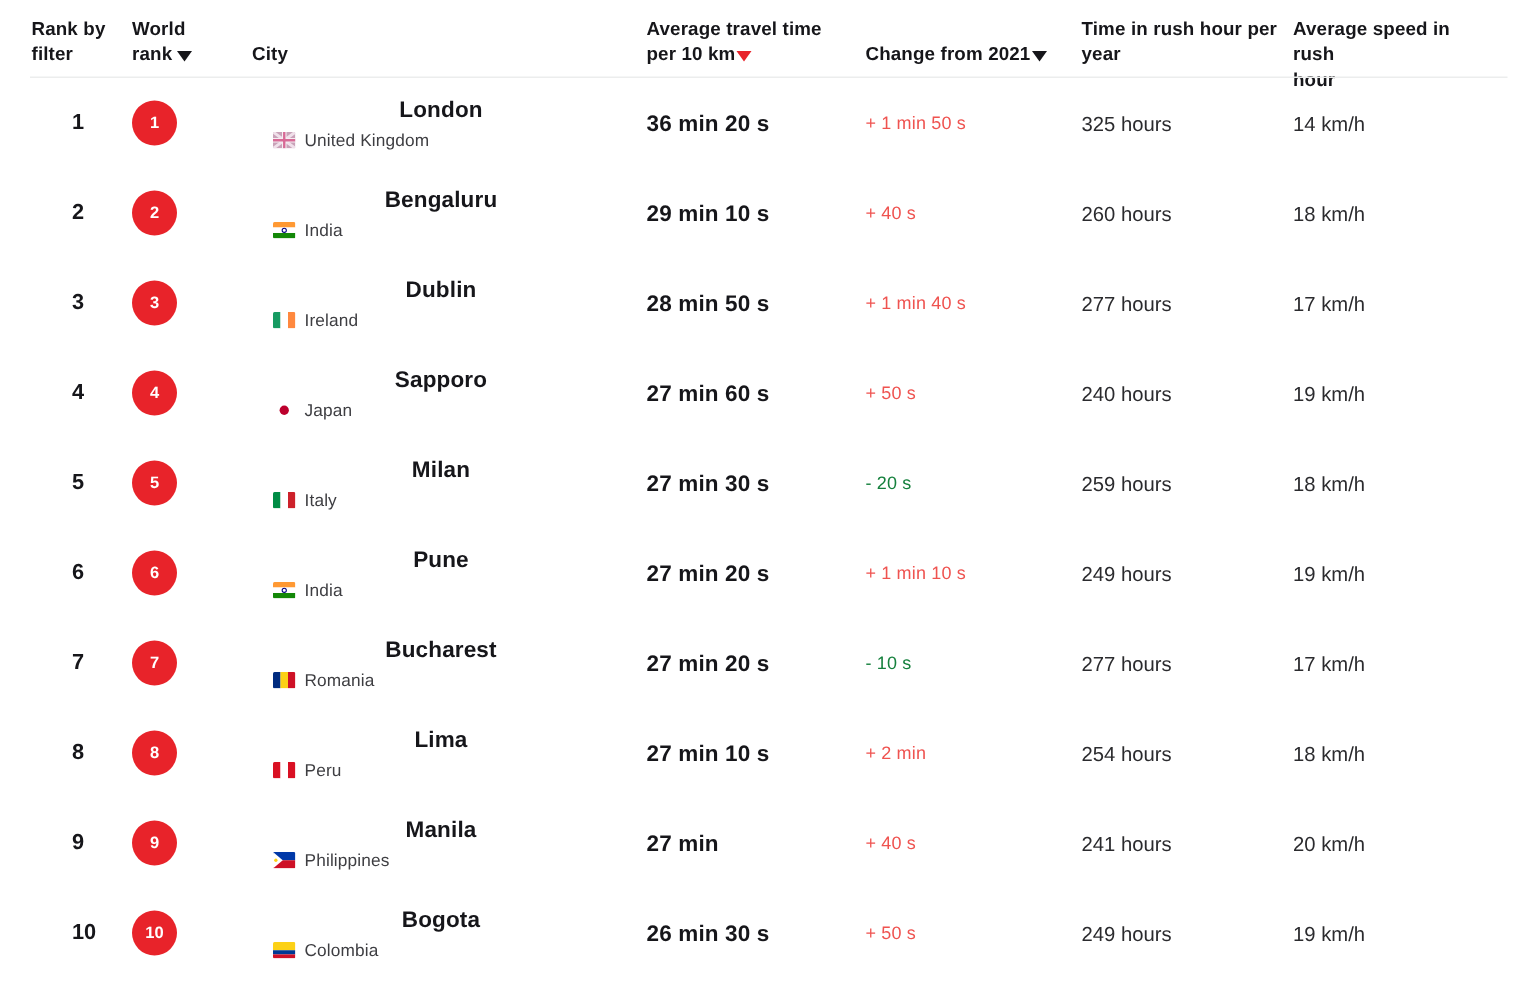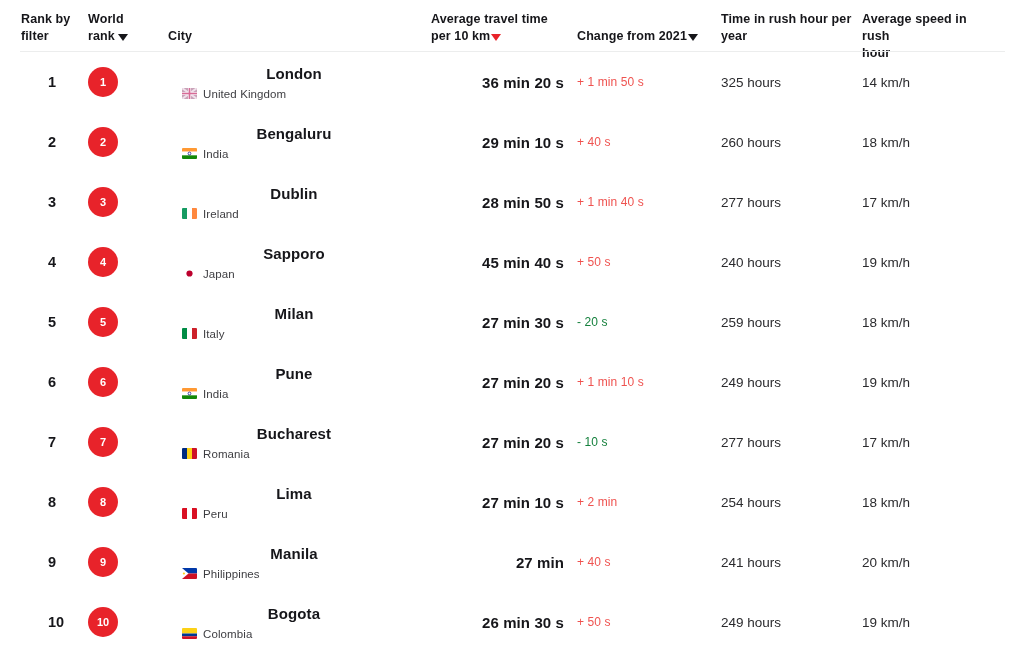--- a/index.html
+++ b/index.html
@@ -136,21 +136,20 @@
     color: #3e3e42;
     letter-spacing: 0.1px;
   }
 
   .travel-time {
     font-size: 15px;
     font-weight: 700;
     color: #16161a;
     padding-left: 1px;
     letter-spacing: 0.1px;
-    text-align: right;
   }
 
   .change {
     font-size: 12px;
     padding-left: 3px;
     letter-spacing: 0.1px;
   }
   .change.up { color: #ef5350; }
   .change.down { color: #15803d; }
 
@@ -282,21 +281,21 @@
           <div class="country-line">
             <span class="flag">
               <svg width="15" height="11" viewBox="0 0 15 11">
                 <rect width="15" height="11" fill="#ffffff"></rect>
                 <circle cx="7.5" cy="5.5" r="3.1" fill="#bc002d"></circle>
               </svg>
             </span>
             <span class="country-name">Japan</span>
           </div>
         </div>
-        <div class="cell travel-time">45 min 40 s</div>
+        <div class="cell travel-time">27 min 60 s</div>
         <div class="cell change up">+ 50 s</div>
         <div class="cell rush-hours">240 hours</div>
         <div class="cell speed">19 km/h</div>
       </div>
       <div class="row-grid trow">
         <div class="cell rank-num">5</div>
         <div class="cell badge-cell">
           <div class="badge">5</div>
         </div>
         <div class="cell city-cell">

